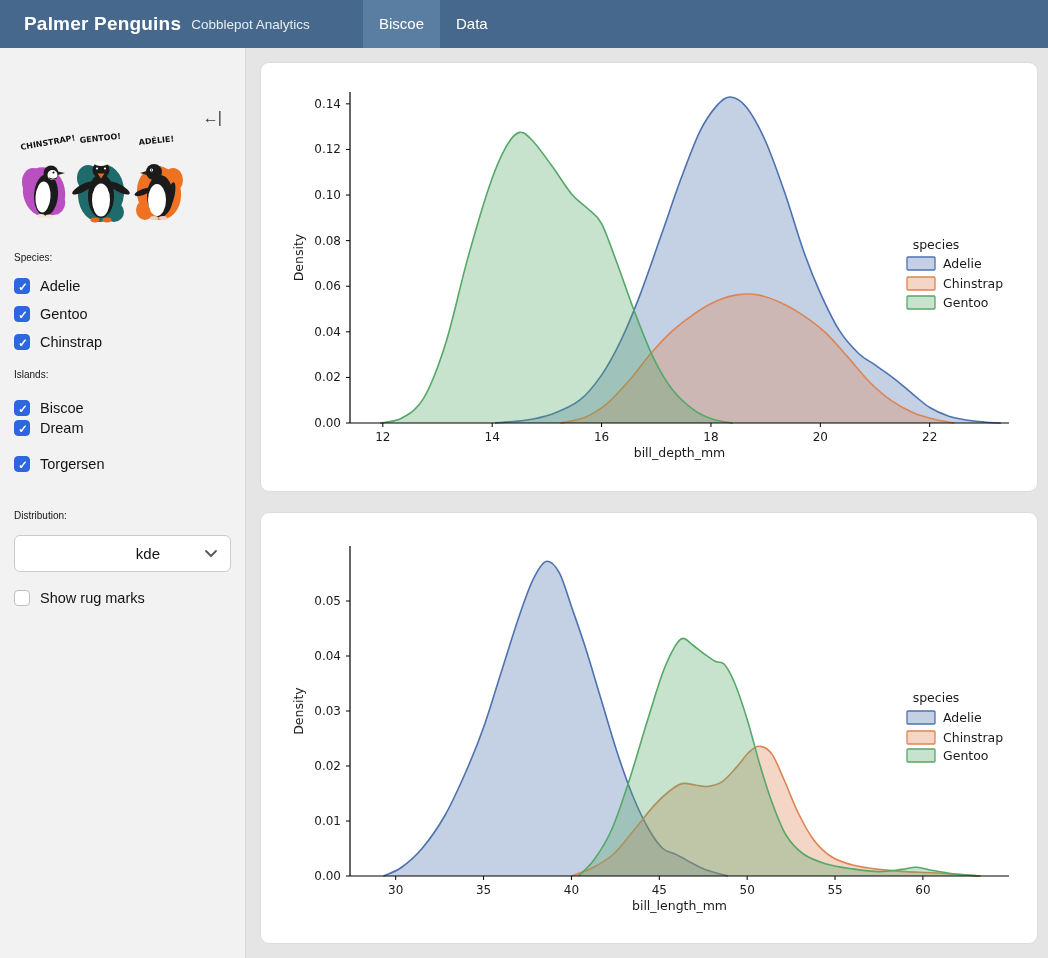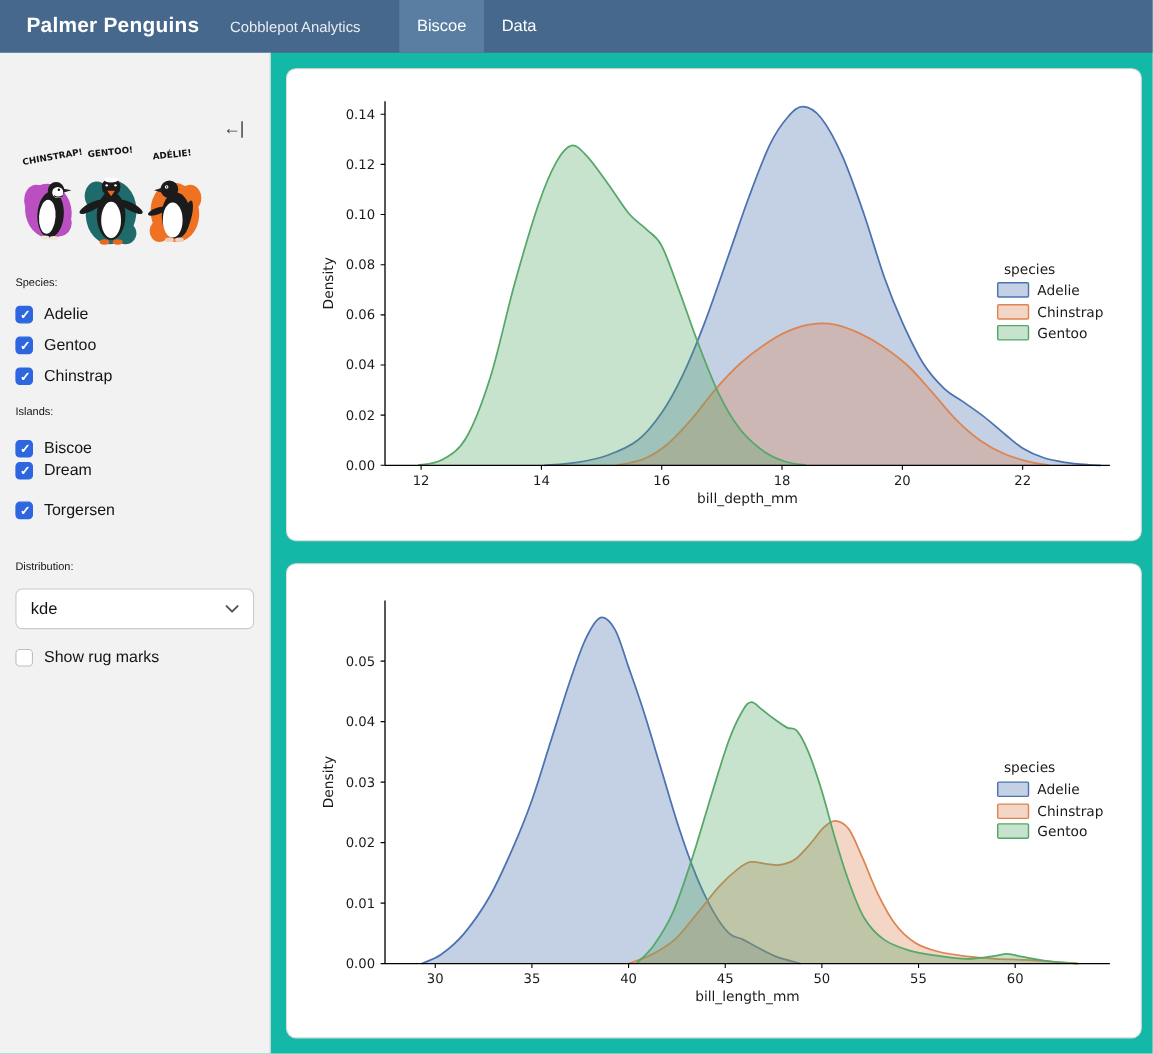--- a/index.html
+++ b/index.html
@@ -1,23 +1,23 @@
 <!DOCTYPE html>
 <html><head>
 <meta charset="utf-8">
 <style>
   html,body{margin:0;padding:0;background:#fff;}
   #app{position:relative;width:1048px;height:958px;overflow:hidden;
-       font-family:"Liberation Sans",sans-serif;background:#14b8a6;}
+       font-family:"Liberation Sans",sans-serif;background:#e5e5e5;text-align:right;}
 
   
   .navbar{position:absolute;left:0;top:0;width:1048px;height:48px;background:#46688c;
           display:flex;align-items:center;color:#fff;}
   .nav-title{font-size:19px;font-weight:700;margin-left:24px;letter-spacing:.2px;}
-  .nav-sub{font-size:13.5px;margin-left:28px;color:rgba(255,255,255,.88);}
+  .nav-sub{font-size:13.5px;margin-left:10px;color:rgba(255,255,255,.88);}
   .nav-tabs{position:absolute;left:363px;top:0;height:48px;display:flex;}
   .nav-tab{height:48px;line-height:48px;padding:0 16px;font-size:15px;color:#fff;
            text-decoration:none;cursor:pointer;}
   .nav-tab.active{background:#5a7da2;}
 
   
   .sidebar{position:absolute;left:0;top:48px;width:246px;height:910px;background:#f2f2f2;
            border-right:1px solid #d8d8d8;box-sizing:border-box;}
   .collapse-btn{position:absolute;top:60px;right:24px;font-size:16px;color:#3d3d3d;
                 cursor:pointer;letter-spacing:-1px;line-height:20px;}

